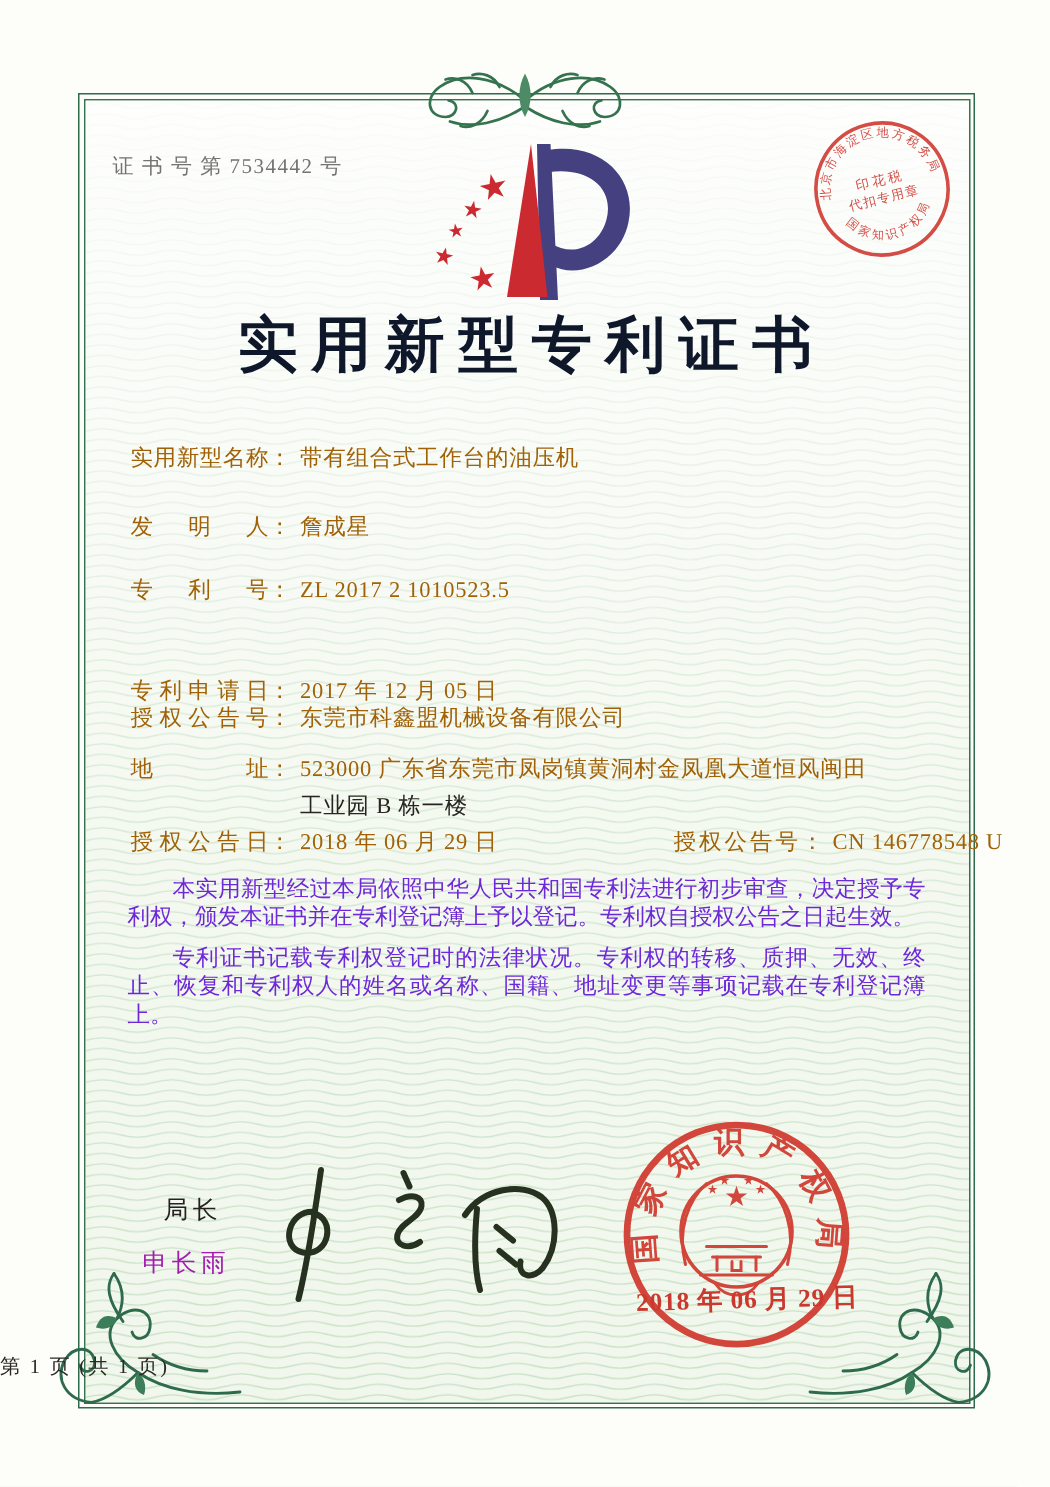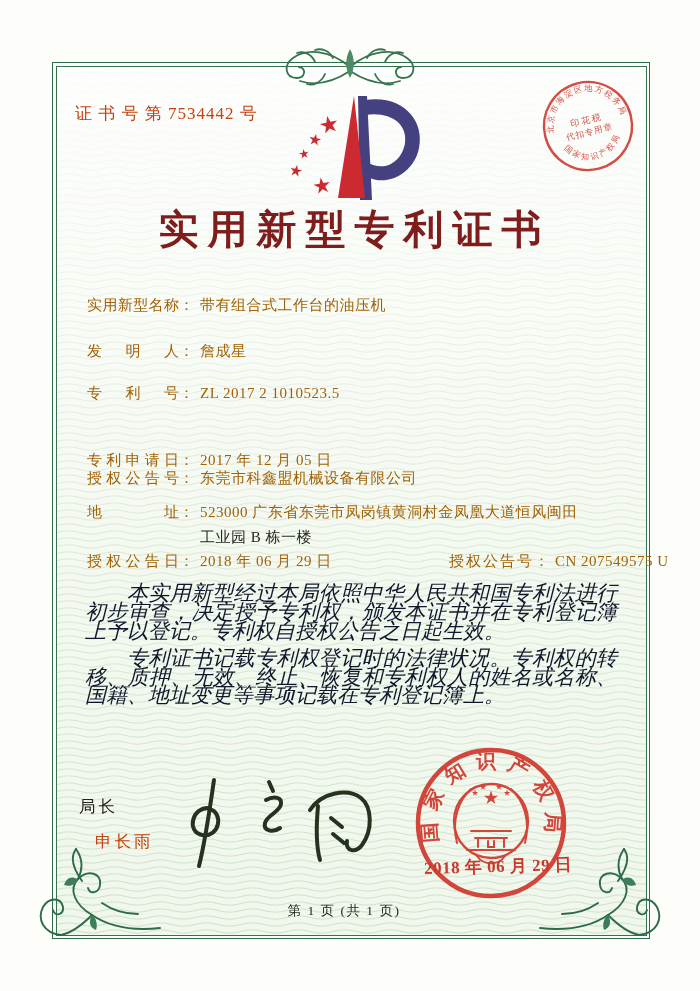--- a/index.html
+++ b/index.html
@@ -19,45 +19,45 @@
     background:#f3f8ee;overflow:hidden;
   }
   .wave-bg{position:absolute;inset:0;width:100%;height:100%;}
   
   .orn-top{position:absolute;left:245px;top:40px;width:210px;height:54px;}
   .orn-corner{position:absolute;width:132px;height:94px;}
   .orn-bl{left:30px;top:848px;}
   .orn-br{left:538px;top:848px;}
   
   .abs{position:absolute;}
-  .cert-no{left:75px;top:102px;font-size:17px;letter-spacing:1px;color:#c2410c;}
+  .cert-no{left:75px;top:102px;font-size:14px;letter-spacing:1px;color:#737373;}
   .logo{left:272px;top:94px;width:156px;height:114px;}
   .title{
     left:0;right:0;top:202px;text-align:center;
     font-size:40px;font-weight:bold;letter-spacing:9px;text-indent:9px;
-    color:#7f1d1d;
+    color:#0f172a;
   }
   .frow{left:87px;font-size:15px;white-space:nowrap;color:#a16207;}
   .flabel{display:inline-block;width:92px;text-align:justify;text-align-last:justify;vertical-align:top;}
   .flabel5{display:inline-block;vertical-align:top;letter-spacing:2px;}
   .colon{display:inline-block;width:15px;}
   .fvalue{margin-left:6px;letter-spacing:0.5px;}
   .addr2{left:200px;top:528px;font-size:15px;letter-spacing:0.5px;}
   .grant-no-group{position:absolute;left:362px;top:0;}
-  .paras{left:85px;width:532px;top:584px;font-size:21px;line-height:18.8px;
-    text-align:justify;color:#0f172a;font-style:italic;}
+  .paras{left:85px;width:532px;top:584px;font-size:15px;line-height:18.8px;
+    text-align:justify;color:#6d28d9;}
   .paras p{margin:0 0 8.5px 0;text-indent:2em;}
-  .sig-title{left:79px;top:796px;font-size:16.5px;letter-spacing:3px;color:#23221e;}
-  .sig-name{left:95px;top:831px;font-size:16.5px;letter-spacing:3px;color:#c2410c;}
+  .sig-title{left:109px;top:796px;font-size:16.5px;letter-spacing:3px;color:#23221e;}
+  .sig-name{left:95px;top:831px;font-size:16.5px;letter-spacing:3px;color:#a21caf;}
   .sig-script{left:168px;top:770px;width:215px;height:102px;}
   .seal{left:410px;top:742px;width:162px;height:162px;opacity:0.93;}
   .seal-date{left:424px;top:855px;font-size:17px;color:#c9392e;font-weight:600;
     letter-spacing:0.5px;transform:rotate(-1.5deg);white-space:nowrap;}
   .stamp{left:540px;top:78px;width:96px;height:96px;transform:rotate(-14deg);opacity:0.9;}
-  .footer{left:0;right:12px;top:902px;text-align:center;font-size:13.5px;
+  .footer{left:0;right:12px;top:902px;text-align:left;font-size:13.5px;
     letter-spacing:1.5px;color:#2a2925;}
 </style>
 </head>
 <body>
 
 <div class="frame-outer">
   <div class="frame-inner">
     <svg class="wave-bg" xmlns="http://www.w3.org/2000/svg" preserveAspectRatio="none">
       <defs>
         <pattern id="waves" width="46" height="7" patternUnits="userSpaceOnUse">
@@ -152,21 +152,21 @@
 <div class="abs frow" style="top:469px">
   <span class="flabel">授权公告号</span><span class="colon">：</span><span class="fvalue">东莞市科鑫盟机械设备有限公司</span>
 </div>
 <div class="abs frow" style="top:503px">
   <span class="flabel">地址</span><span class="colon">：</span><span class="fvalue">523000 广东省东莞市凤岗镇黄洞村金凤凰大道恒风闽田</span>
 </div>
 <div class="abs addr2">工业园 B 栋一楼</div>
 <div class="abs frow" style="top:552px;right:44px">
   <span class="flabel">授权公告日</span><span class="colon">：</span><span class="fvalue">2018 年 06 月 29 日</span>
   <span class="grant-no-group">
-    <span class="flabel5">授权公告号</span><span class="colon">：</span><span class="fvalue">CN 207549575 U</span>
+    <span class="flabel5">授权公告号</span><span class="colon">：</span><span class="fvalue">CN 146778548 U</span>
   </span>
 </div>
 
 <div class="abs paras">
   <p>本实用新型经过本局依照中华人民共和国专利法进行初步审查，决定授予专利权，颁发本证书并在专利登记簿上予以登记。专利权自授权公告之日起生效。</p>
   <p>专利证书记载专利权登记时的法律状况。专利权的转移、质押、无效、终止、恢复和专利权人的姓名或名称、国籍、地址变更等事项记载在专利登记簿上。</p>
 </div>
 
 <div class="abs sig-title">局长</div>
 <div class="abs sig-name">申长雨</div>

